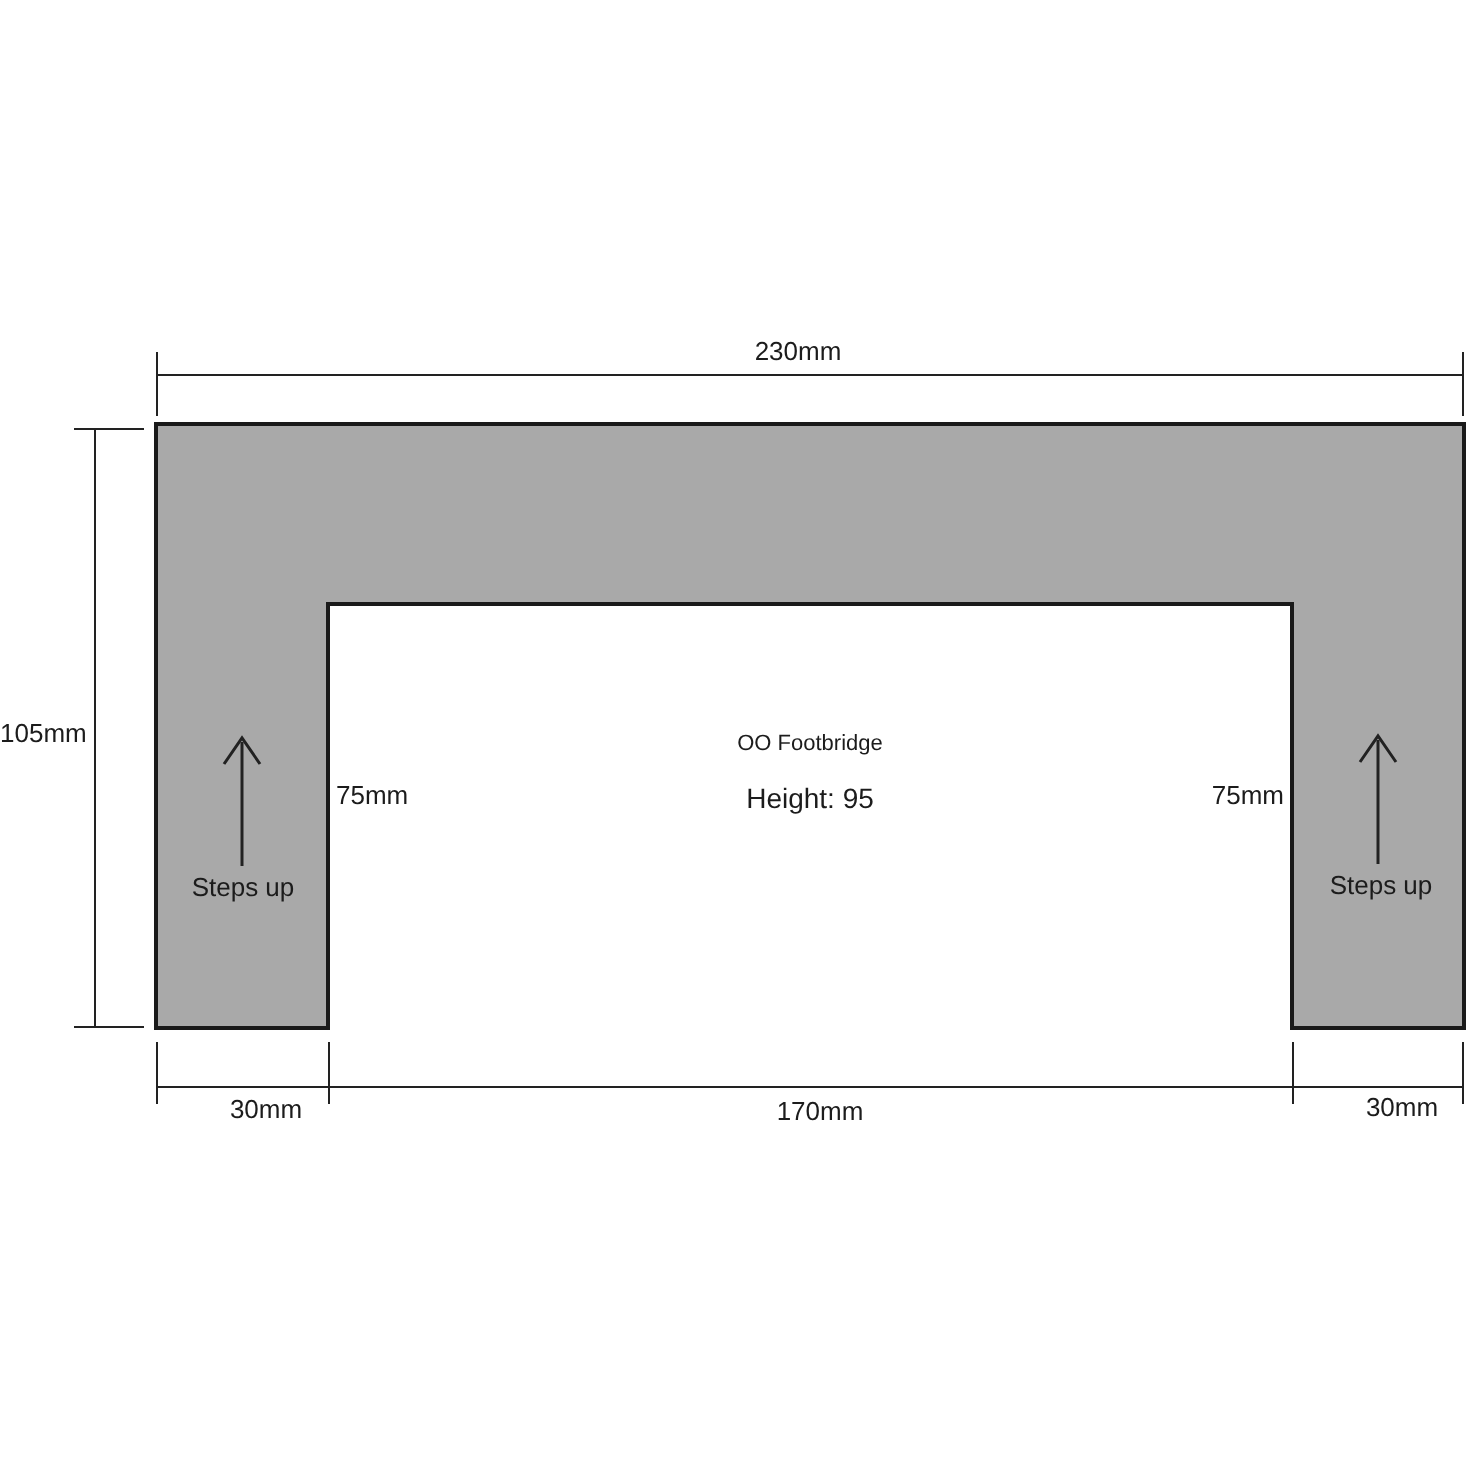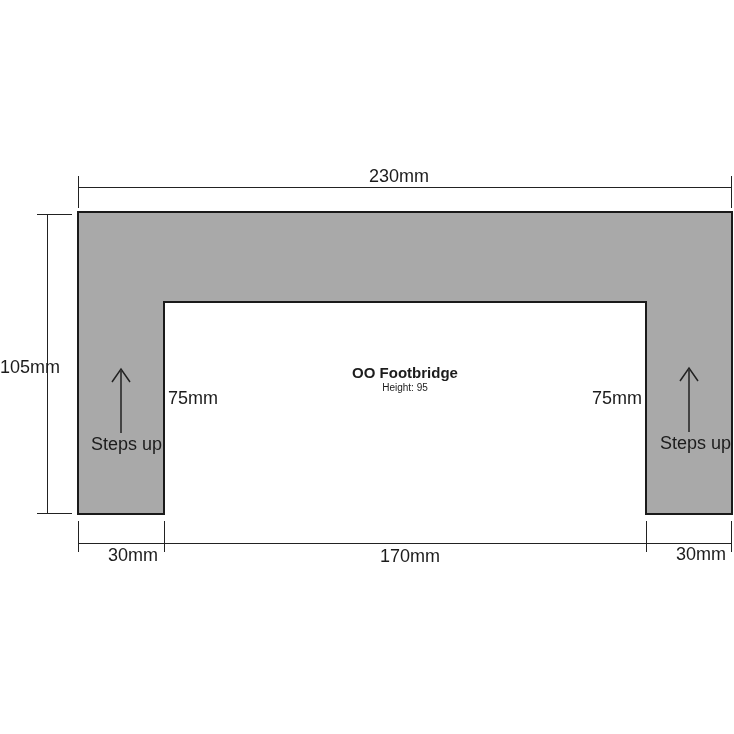--- a/index.html
+++ b/index.html
@@ -16,21 +16,21 @@
     overflow: hidden;
   }
   .drawing {
     position: absolute;
     top: 0;
     left: 0;
   }
   .lbl {
     position: absolute;
     color: #1c1c1c;
-    font-size: 18px;
+    font-size: 13px;
     line-height: 14px;
     white-space: nowrap;
   }
   .lbl.center { text-align: center; }
   .lbl.right  { text-align: right; }
 
   
   .lbl-top-width     { left: 349px; top: 169px; width: 100px; }
   .lbl-left-height   { left: 0px;   top: 360px; width: 37px;  }
   .lbl-left-leg      { left: 103px; top: 548px; width: 60px;  }
@@ -44,26 +44,27 @@
   
   .title-block {
     position: absolute;
     left: 305px;
     top: 365px;
     width: 200px;
     text-align: center;
     color: #1c1c1c;
   }
   .title-block .title-line {
-    font-size: 15px;
+    font-size: 11px;
     line-height: 15px;
-    font-weight: bold;
+    font-weight: normal;
   }
   .title-block .height-note {
-    font-size: 10px;
+    margin-top: 12px;
+    font-size: 14px;
     line-height: 15px;
     font-weight: normal;
   }
 </style>
 </head>
 <body>
 
 <div class="canvas">
 
   <svg class="drawing" width="734" height="734" viewBox="0 0 734 734">

